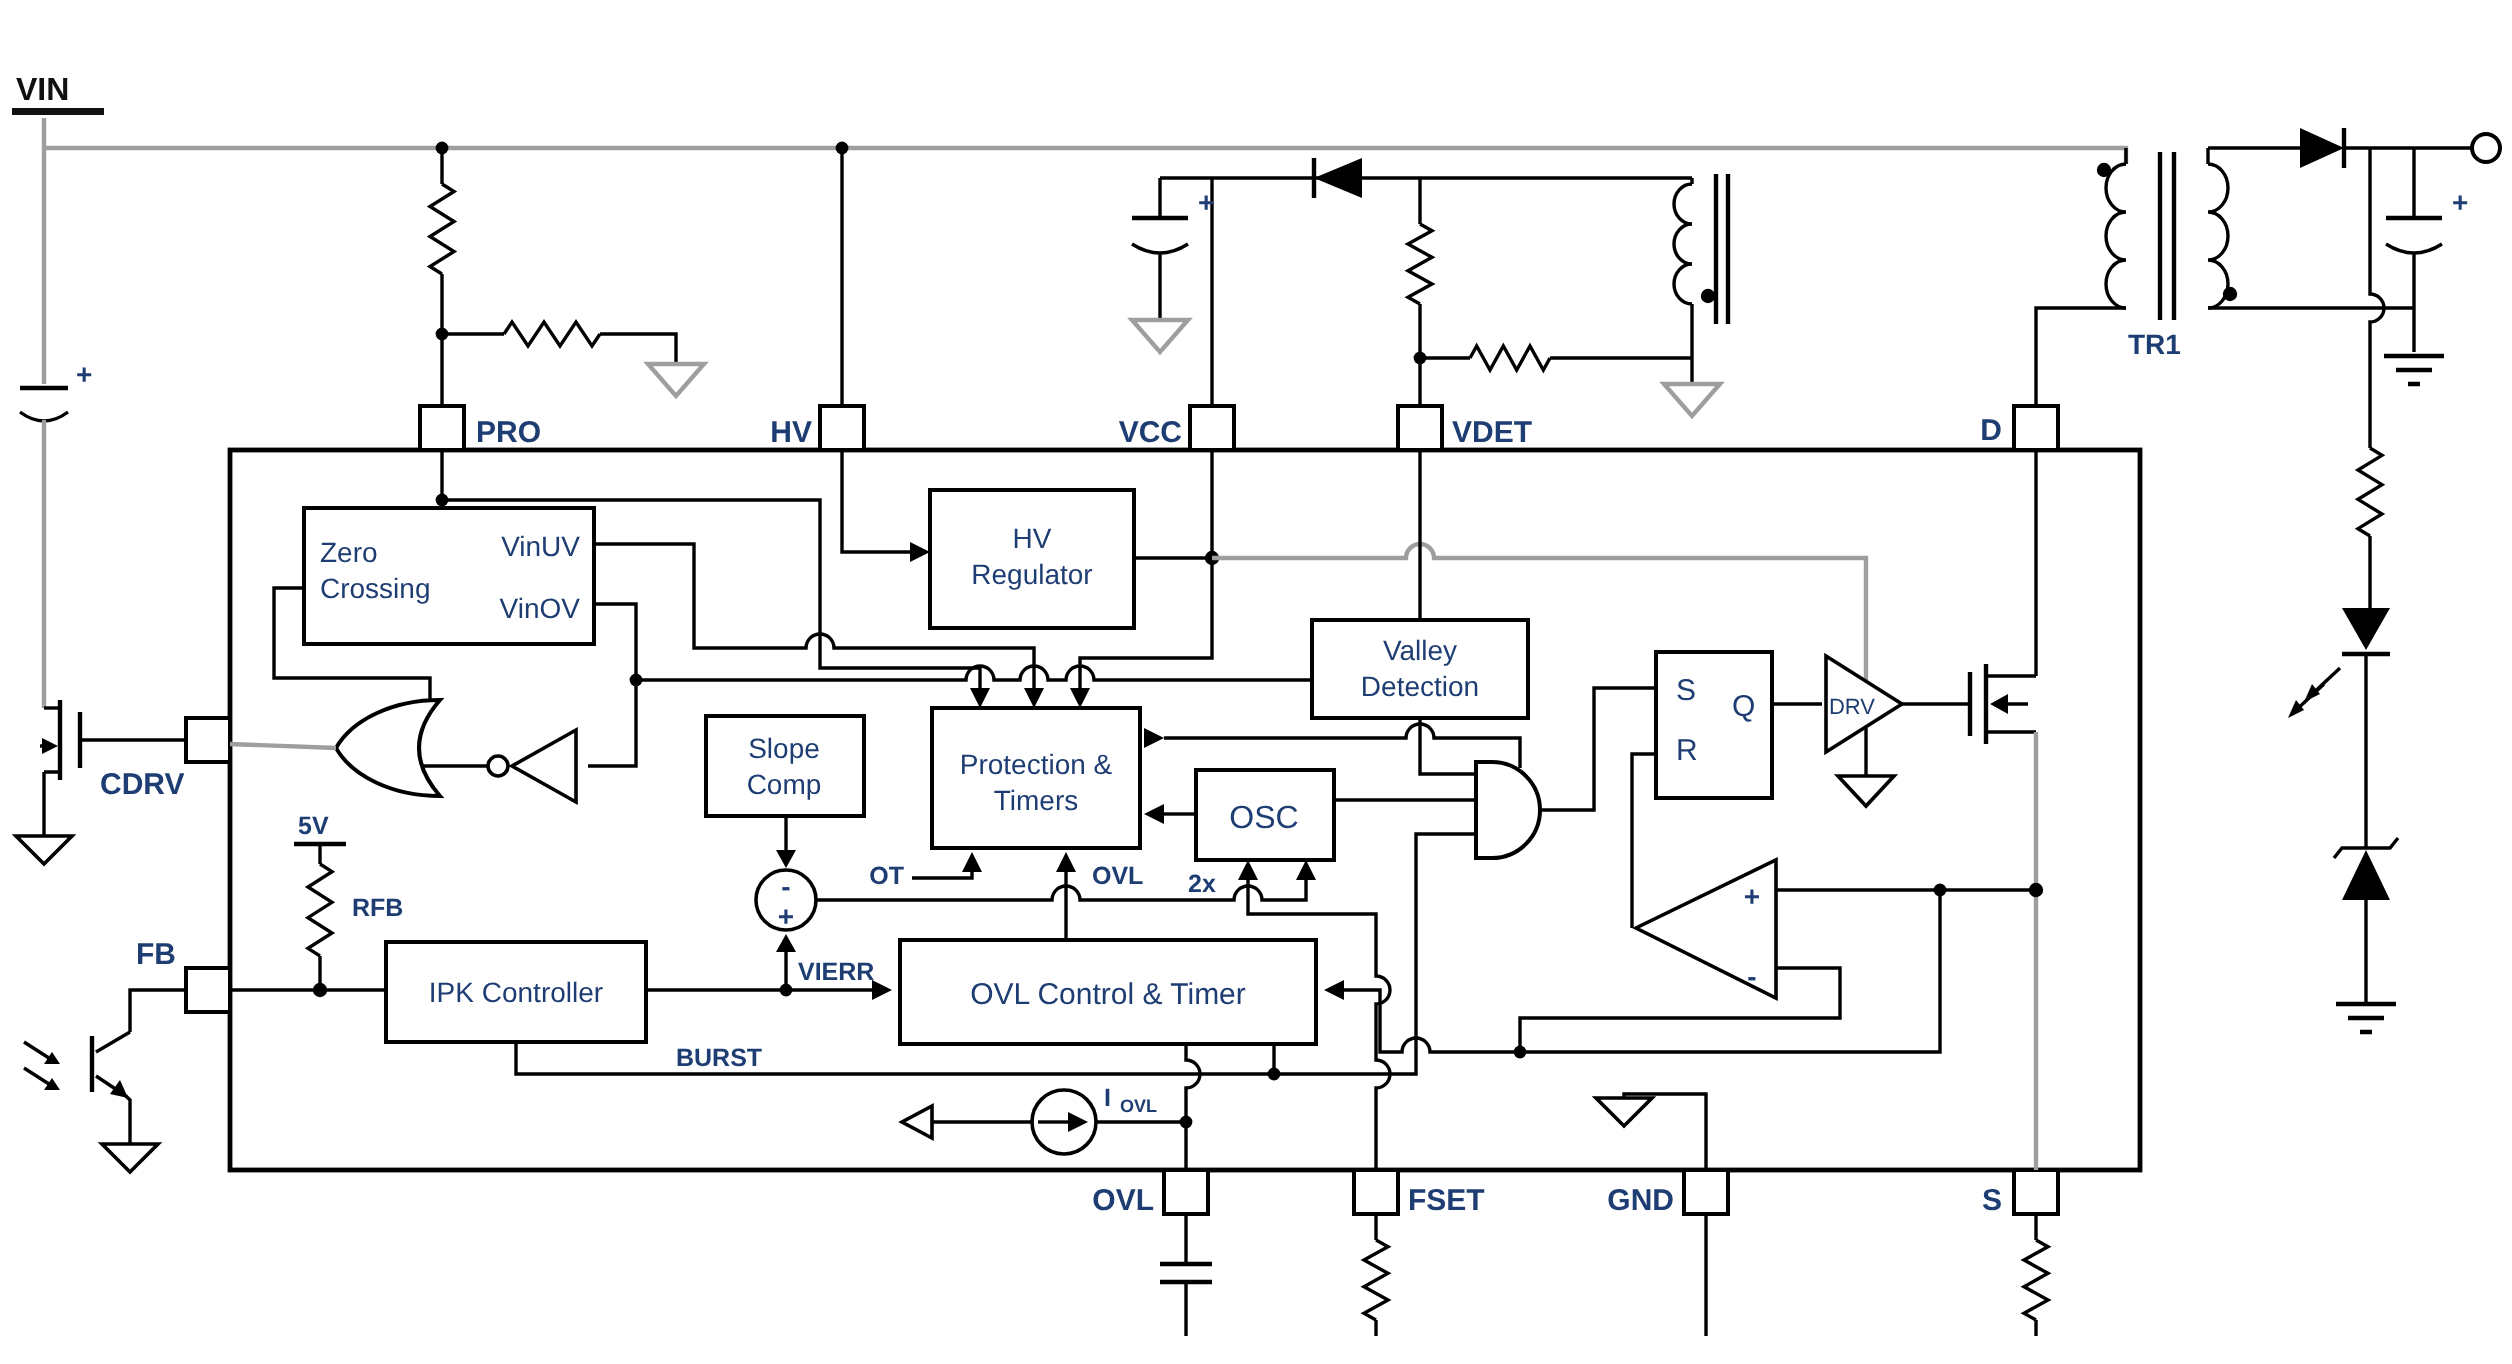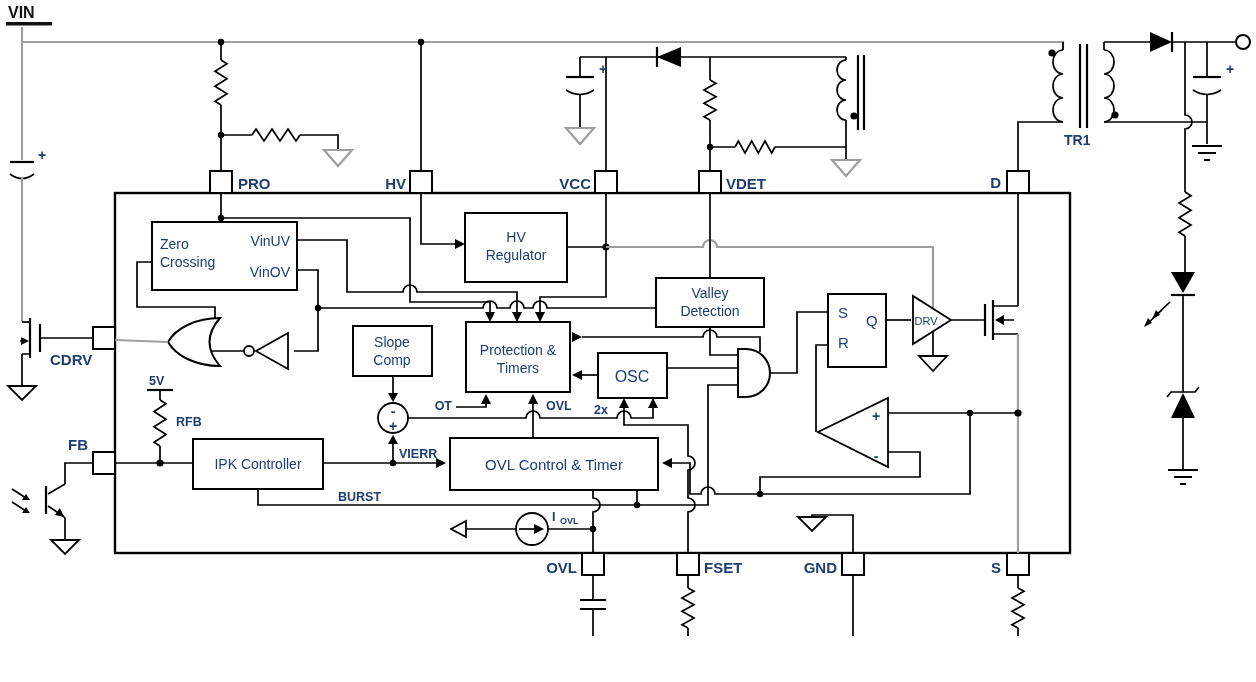--- a/index.html
+++ b/index.html
@@ -1,17 +1,17 @@
 <!DOCTYPE html>
 <html style="--bg: #ffffff; --navy: #1e3d73; --wire: #000000; --gray: #9e9e9e;"><head>
 <meta charset="utf-8">
 <title>Diagram</title>
 <style>
   html,body{margin:0;padding:0;background:var(--bg,#fff);}
-  .stage{position:relative;width:1256px;height:636px;background:var(--bg,#fff);overflow:hidden;}
+  .stage{position:relative;width:1256px;height:636px;background:var(--bg,#fff);overflow:hidden;margin-top:32px;}
   svg text{font-family:"Liberation Sans","DejaVu Sans",sans-serif;fill:var(--navy,#1e3d73);}
   .wire{stroke:var(--wire,#000);stroke-width:1.7;fill:none;}
   .wire2{stroke:var(--wire,#000);stroke-width:2.2;fill:none;}
   .gray{stroke:var(--gray,#9e9e9e);stroke-width:2.2;fill:none;}
   .blk{fill:#fff;stroke:var(--wire,#000);stroke-width:2;}
   .pin{fill:#fff;stroke:var(--wire,#000);stroke-width:2;}
   .res{stroke:var(--wire,#000);stroke-width:1.7;fill:none;}
   .dot{fill:var(--wire,#000);}
   .arr{fill:var(--wire,#000);stroke:none;}
   .opentri{fill:#fff;stroke:var(--wire,#000);stroke-width:1.8;}

